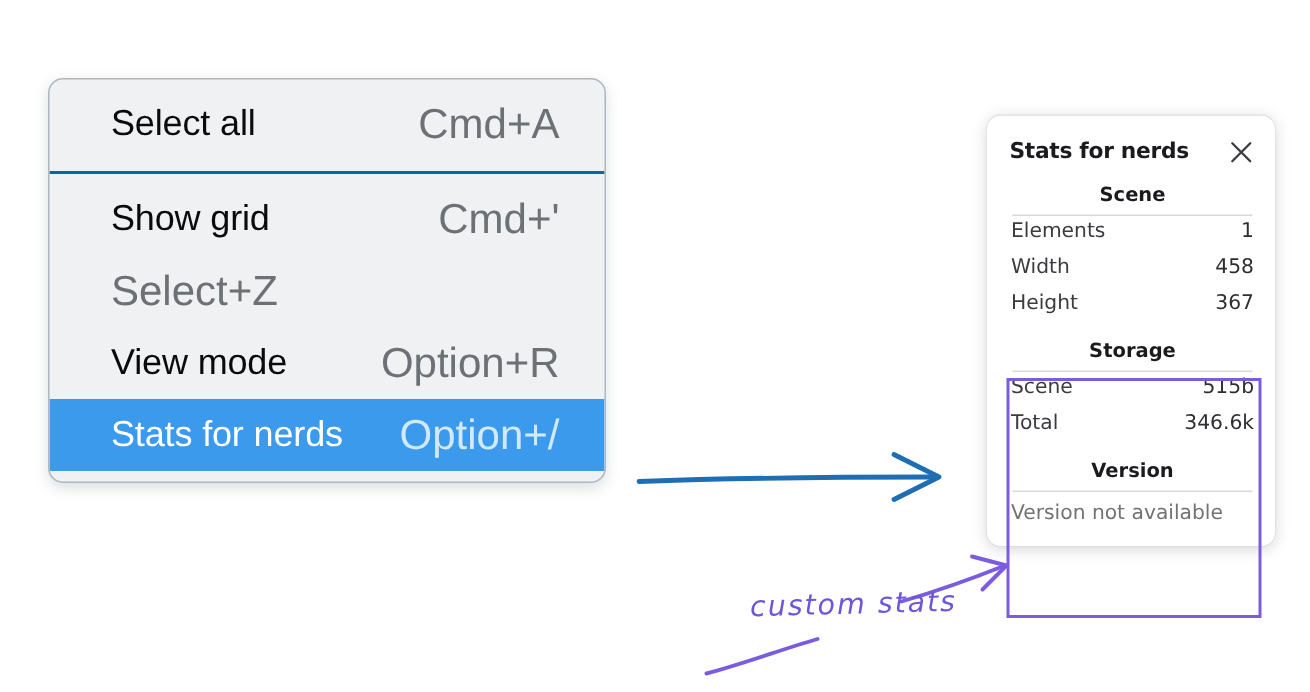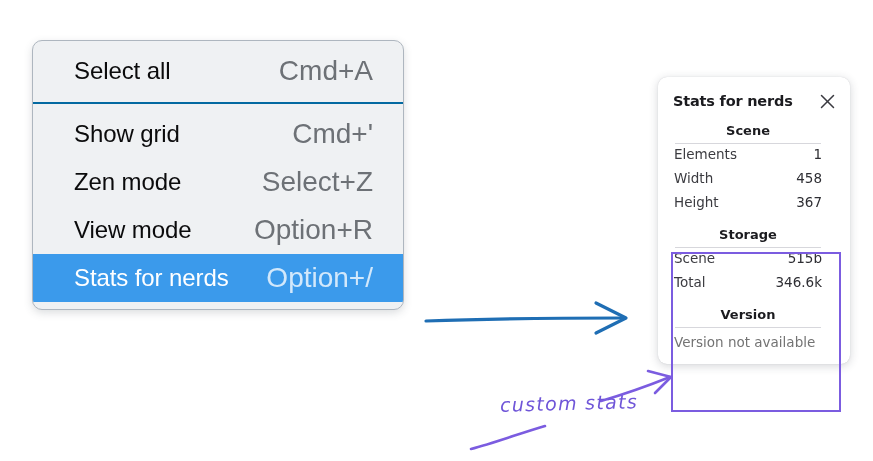--- a/index.html
+++ b/index.html
@@ -13,21 +13,21 @@
     font-family: "Liberation Sans", sans-serif;
     position: relative;
     overflow: hidden;
     -webkit-font-smoothing: antialiased;
   }
 
   
   #context-menu {
     position: absolute;
     left: 32px;
-    top: 40px;
+    top: 52px;
     width: 372px;
     background: #eff1f3;
     border: 1px solid #aeb6bf;
     border-radius: 10px;
     box-shadow: 0 3px 9px rgba(60,70,85,0.18);
     box-sizing: border-box;
     overflow: hidden;
   }
   .menu-group {
     padding: 6px 0 7px 0;
@@ -95,21 +95,21 @@
     width: 17px;
     height: 17px;
     display: flex;
     align-items: center;
     justify-content: center;
     cursor: pointer;
   }
   .sp-close svg { display: block; }
 
   .sp-body {
-    padding: 0 28px 0 16px;
+    padding: 0 14px 0 16px;
   }
   .sp-section-head {
     text-align: center;
     font-size: 13px;
     font-weight: bold;
     color: #1b1b1f;
     padding: 9px 0 5px 0;
   }
   .sp-rule {
     height: 1px;
@@ -180,21 +180,20 @@
       <span class="mi-shortcut">Cmd+A</span>
     </div>
   </div>
 
   <div class="menu-group">
     <div class="menu-item">
       <span class="mi-label">Show grid</span>
       <span class="mi-shortcut">Cmd+'</span>
     </div>
     <div class="menu-item">
-      <span class="mi-label">Zen mode</span>
       <span class="mi-shortcut">Select+Z</span>
     </div>
     <div class="menu-item">
       <span class="mi-label">View mode</span>
       <span class="mi-shortcut">Option+R</span>
     </div>
     <div class="menu-item is-selected">
       <span class="mi-label">Stats for nerds</span>
       <span class="mi-shortcut">Option+/</span>
     </div>

